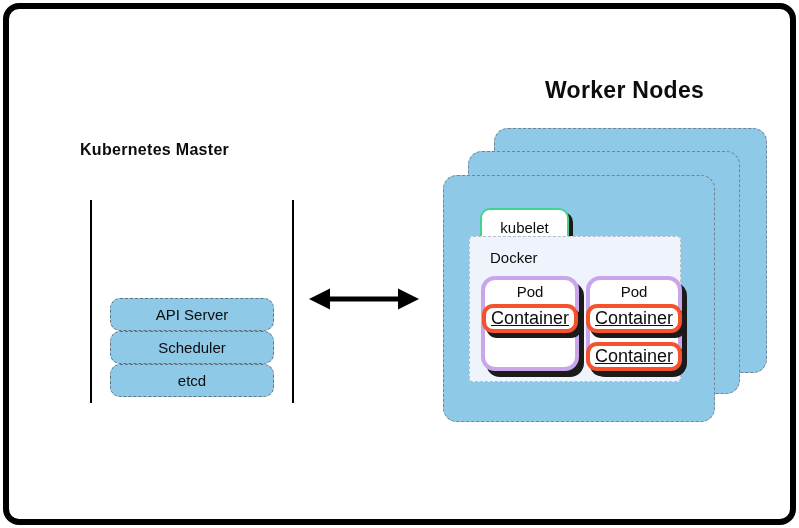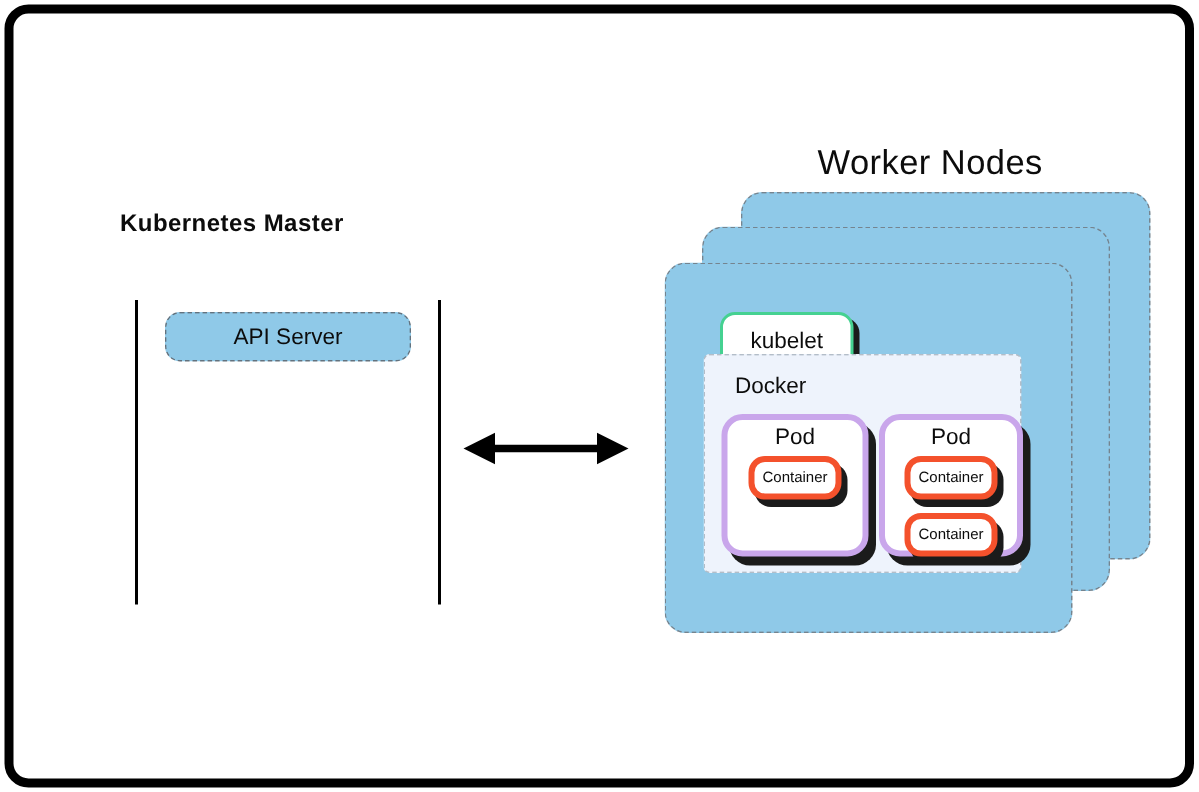--- a/index.html
+++ b/index.html
@@ -14,36 +14,36 @@
 
   
   .master-title {
     position:absolute; left:80px; top:141px;
     font-size:16px; font-weight:700; letter-spacing:0.3px; white-space:nowrap;
   }
   .bracket {
     position:absolute; left:90px; top:200px; width:204px; height:203px;
     border-left:2px solid #000; border-right:2px solid #000;
     box-sizing:border-box; display:flex; flex-direction:column;
-    justify-content:flex-start; align-items:center; padding:8px 0 6px;
+    justify-content:flex-end; align-items:center; padding:8px 0 6px;
   }
   .mbox {
     width:164px; height:33px; box-sizing:border-box;
     background:#8FC9E8; border:1.5px dashed #62727e; border-radius:10px;
     display:flex; align-items:center; justify-content:center;
     font-size:15px; white-space:nowrap;
   }
 
   
   .arrow { position:absolute; left:308px; top:285px; }
 
   
   .workers-title {
     position:absolute; left:545px; top:77px;
-    font-size:23px; font-weight:400; letter-spacing:0.3px; white-space:nowrap;margin-top:18px;
+    font-size:23px; font-weight:700; letter-spacing:0.3px; white-space:nowrap;
   }
   .node {
     position:absolute; background:#8FC9E8;
     border:1.5px dashed #75848f; border-radius:14px; box-sizing:border-box;
   }
   .node-back  { left:494px; top:128px; width:273px; height:245px; }
   .node-mid   { left:468px; top:151px; width:272px; height:243px; }
   .node-front { left:443px; top:175px; width:272px; height:247px; }
 
   .svc {
@@ -70,33 +70,35 @@
     display:flex; flex-direction:column; align-items:center; padding-top:2px;
   }
   .pod-1 { left:11px;  width:98px; }
   .pod-2 { left:116px; width:96px; }
   .pod-label { font-size:15px; line-height:19px; }
 
   .container-box {
     margin-top:3px; box-sizing:border-box;
     background:#ffffff; border:4px solid #F4512C; border-radius:11px;
     box-shadow:4px 5px 0 #1b1b1b;
-    font-size:10px; line-height:17px; padding:2px 5px; white-space:nowrap;
+    font-size:18px; line-height:17px; padding:2px 5px; white-space:nowrap;text-decoration:underline;
   }
   .container-box + .container-box { margin-top:9px; }
 </style>
 </head>
 <body>
 
 <div class="frame"></div>
 
 <div class="master-title">Kubernetes Master</div>
 
 <div class="bracket">
   <div class="mbox">API Server</div>
+  <div class="mbox">Scheduler</div>
+  <div class="mbox">etcd</div>
 </div>
 
 <svg class="arrow" width="112" height="28" viewBox="0 0 112 28">
   <line x1="16" y1="14" x2="96" y2="14" stroke="#000" stroke-width="5"></line>
   <polygon points="1,14 22,3.5 22,24.5" fill="#000"></polygon>
   <polygon points="111,14 90,3.5 90,24.5" fill="#000"></polygon>
 </svg>
 
 <div class="workers-title">Worker Nodes</div>
 

